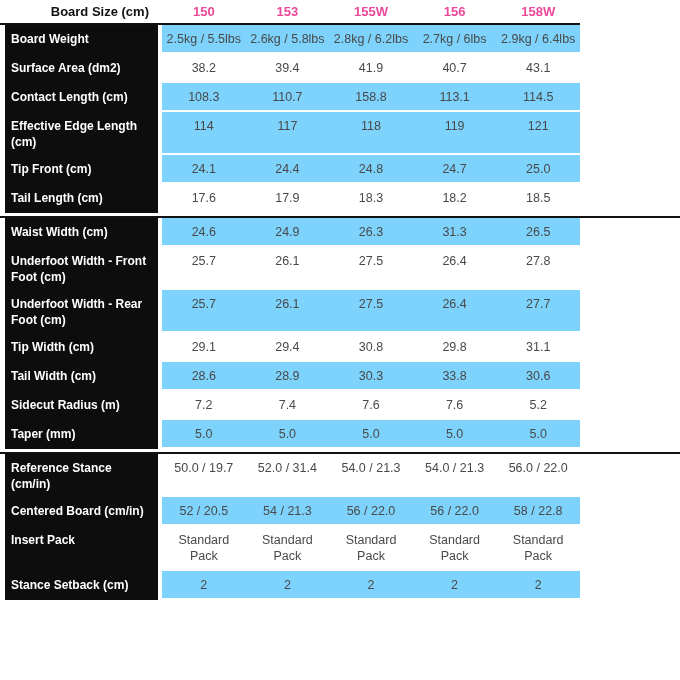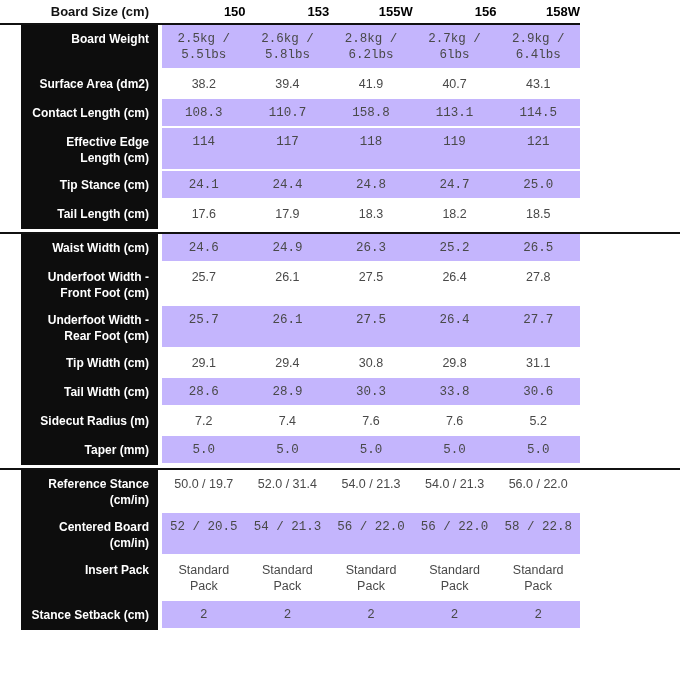--- a/index.html
+++ b/index.html
@@ -27,50 +27,49 @@
   }
   .header-label {
     text-align: right;
     font-weight: bold;
     font-size: 13px;
     color: #121212;
     padding: 4px 13px 3px 6px;
     line-height: 16px;
   }
   .header-col {
-    text-align: right;
+    text-align: center;
     font-weight: bold;
     font-size: 13px;
-    color: #000000;
+    color: #ec4899;
     padding: 4px 0 3px 0;
     line-height: 16px;
   }
   
   .spec-row { min-height: 29px; }
   .row-label {
     background: #0d0d0d;
     color: #ffffff;
     font-weight: bold;
     font-size: 12px;
     line-height: 16px;
-    text-align: right;
     padding: 6px 9px 5px 6px;
-    margin-left: 21px;
+    margin-left: 5px;
     margin-right: 4px;
   }
   .row-val {
     text-align: center;
     font-size: 12.5px;
     line-height: 16px;
     color: #494949;
     padding: 6px 2px 5px 2px;
     border-bottom: 2px solid #ffffff;
     box-sizing: border-box;
   }
-  .shaded .row-val { background: #c4b5fd; font-family: Liberation Mono, monospace; }
+  .shaded .row-val { background: #7dd3fc; }
   .plain  .row-val { background: #ffffff; text-align: center; }
   
   .group-separator {
     height: 2px;
     background: #111111;
     margin-top: 3px;
     width: 680px;
   }
 </style>
 </head>
@@ -114,21 +113,21 @@
         </div>
         <div class="grid-row spec-row shaded">
           <div class="row-label">Effective Edge Length (cm)</div>
           <div class="row-val">114</div>
           <div class="row-val">117</div>
           <div class="row-val">118</div>
           <div class="row-val">119</div>
           <div class="row-val">121</div>
         </div>
         <div class="grid-row spec-row shaded">
-          <div class="row-label">Tip Stance (cm)</div>
+          <div class="row-label">Tip Front (cm)</div>
           <div class="row-val">24.1</div>
           <div class="row-val">24.4</div>
           <div class="row-val">24.8</div>
           <div class="row-val">24.7</div>
           <div class="row-val">25.0</div>
         </div>
         <div class="grid-row spec-row plain">
           <div class="row-label">Tail Length (cm)</div>
           <div class="row-val">17.6</div>
           <div class="row-val">17.9</div>
@@ -137,21 +136,21 @@
           <div class="row-val">18.5</div>
         </div>
       </div>
       <div class="group-separator"></div>
       <div>
         <div class="grid-row spec-row shaded">
           <div class="row-label">Waist Width (cm)</div>
           <div class="row-val">24.6</div>
           <div class="row-val">24.9</div>
           <div class="row-val">26.3</div>
-          <div class="row-val">25.2</div>
+          <div class="row-val">31.3</div>
           <div class="row-val">26.5</div>
         </div>
         <div class="grid-row spec-row plain">
           <div class="row-label">Underfoot Width - Front Foot (cm)</div>
           <div class="row-val">25.7</div>
           <div class="row-val">26.1</div>
           <div class="row-val">27.5</div>
           <div class="row-val">26.4</div>
           <div class="row-val">27.8</div>
         </div>

